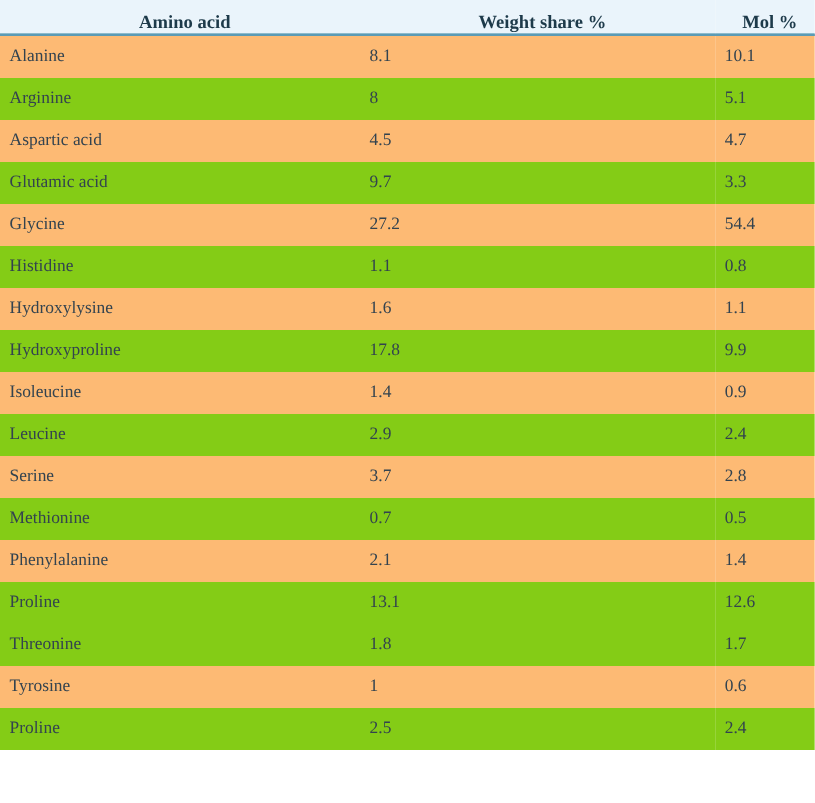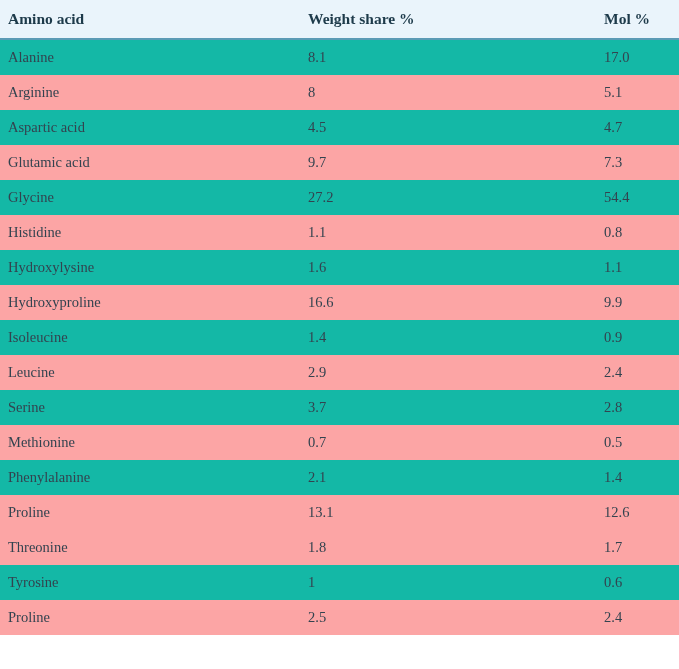--- a/index.html
+++ b/index.html
@@ -22,40 +22,40 @@
   table.aa-table col.c1 { width: 300px; }
   table.aa-table col.c2 { width: 296px; }
   table.aa-table col.c3 { width: 83px; }
 
   thead th {
     background: #eaf4fb;
     color: #1d3a4a;
     font-family: "Liberation Serif", serif;
     font-weight: bold;
     font-size: 15.5px;
-    text-align: left;
-    padding: 10px 0 10px 8px;
+    text-align: center;
+    padding: 10px 0 0 8px;
     border-bottom: 2px solid #5b9bb5;
     white-space: nowrap;
   }
   tbody td {
     font-size: 14.5px;
     font-weight: normal;
     color: #33434f;
     text-align: left;
     padding: 8px 0 8px 8px;
     height: 19px;
     white-space: nowrap;
     border: none;
   }
   tbody tr.odd td {
-    background: #14b8a6;
+    background: #fdba74;
   }
   tbody tr.even td {
-    background: #fca5a5;
+    background: #84cc16;
   }
 </style>
 </head>
 <body>
 
 <table class="aa-table">
   <colgroup>
     <col class="c1">
     <col class="c2">
     <col class="c3">
@@ -64,55 +64,55 @@
     <tr>
       <th>Amino acid</th>
       <th>Weight share %</th>
       <th>Mol %</th>
     </tr>
   </thead>
   <tbody id="table-body">
       <tr class="odd">
         <td>Alanine</td>
         <td>8.1</td>
-        <td>17.0</td>
+        <td>10.1</td>
       </tr>
       <tr class="even">
         <td>Arginine</td>
         <td>8</td>
         <td>5.1</td>
       </tr>
       <tr class="odd">
         <td>Aspartic acid</td>
         <td>4.5</td>
         <td>4.7</td>
       </tr>
       <tr class="even">
         <td>Glutamic acid</td>
         <td>9.7</td>
-        <td>7.3</td>
+        <td>3.3</td>
       </tr>
       <tr class="odd">
         <td>Glycine</td>
         <td>27.2</td>
         <td>54.4</td>
       </tr>
       <tr class="even">
         <td>Histidine</td>
         <td>1.1</td>
         <td>0.8</td>
       </tr>
       <tr class="odd">
         <td>Hydroxylysine</td>
         <td>1.6</td>
         <td>1.1</td>
       </tr>
       <tr class="even">
         <td>Hydroxyproline</td>
-        <td>16.6</td>
+        <td>17.8</td>
         <td>9.9</td>
       </tr>
       <tr class="odd">
         <td>Isoleucine</td>
         <td>1.4</td>
         <td>0.9</td>
       </tr>
       <tr class="even">
         <td>Leucine</td>
         <td>2.9</td>

